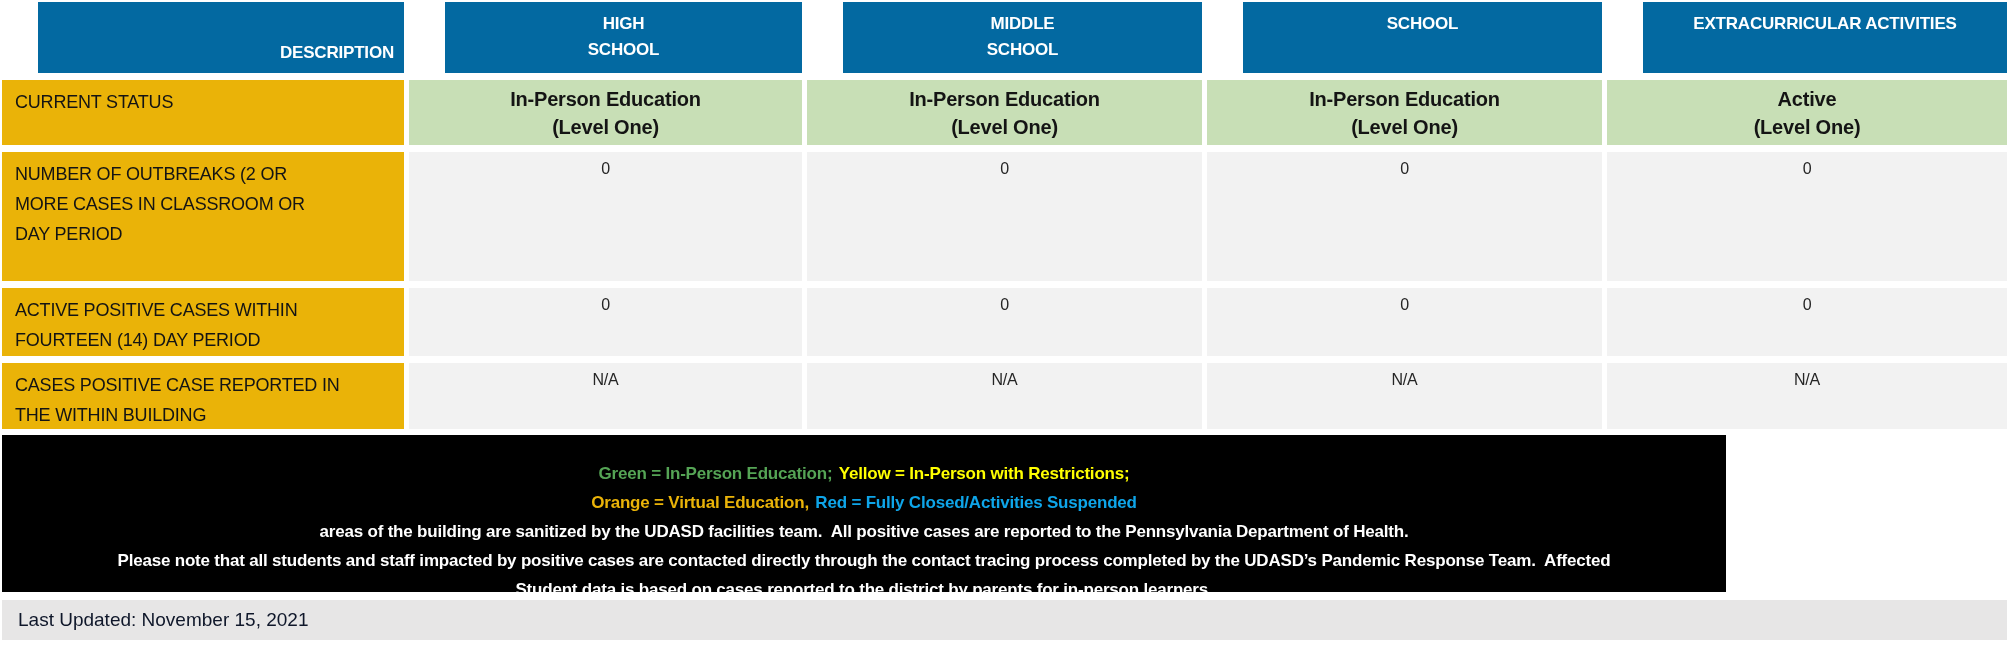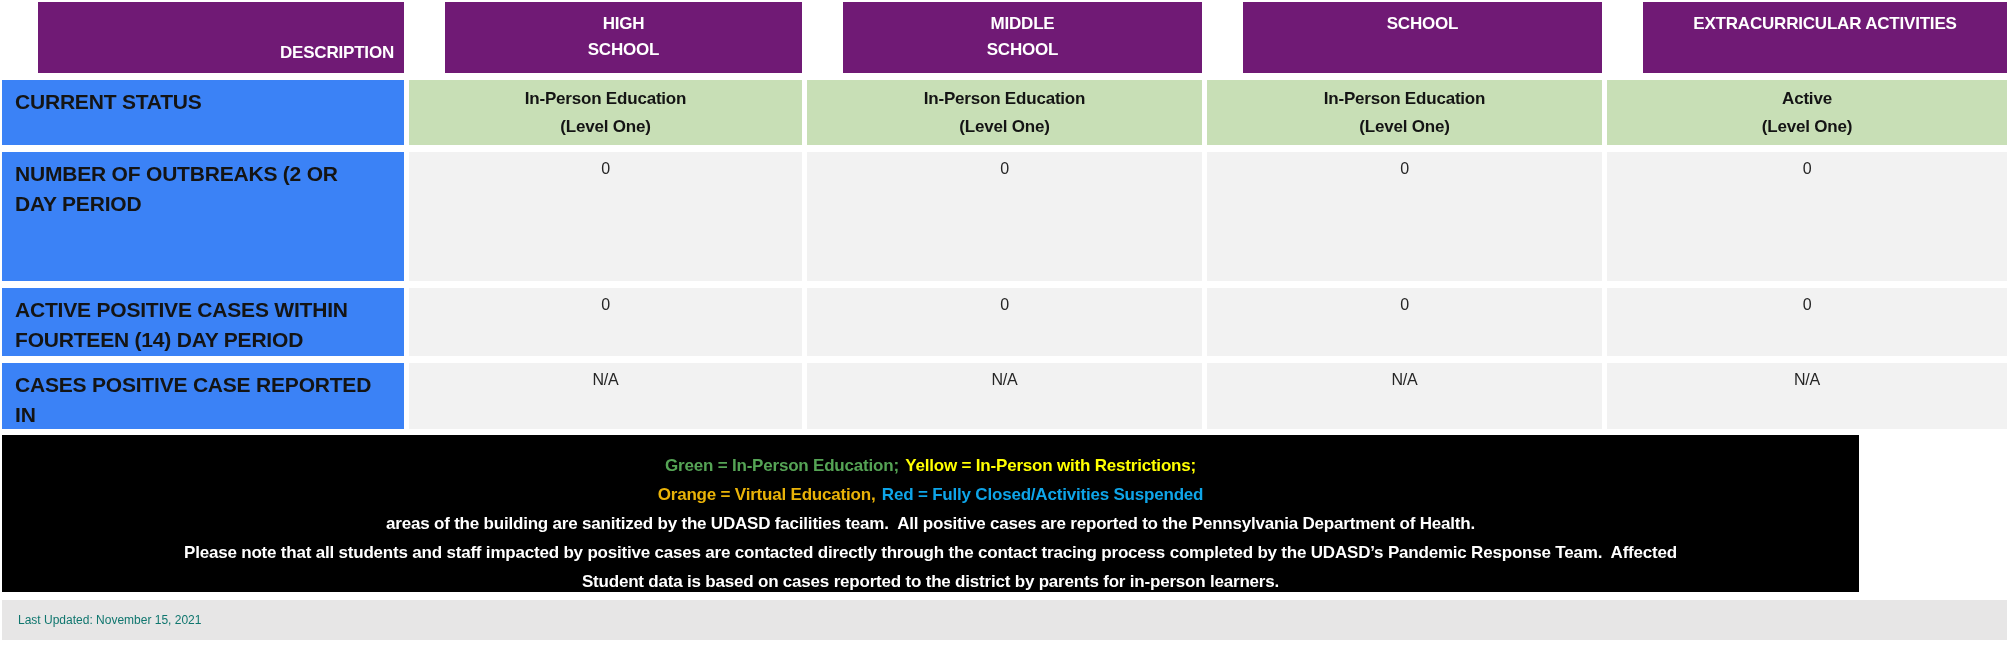--- a/index.html
+++ b/index.html
@@ -7,42 +7,42 @@
               font-family:"Liberation Sans","DejaVu Sans",sans-serif; }
   .page { width:2007px; height:655px; padding:2px 0 0 2px; background:#ffffff; }
 
   .grid { display:grid; width:2005px;
           grid-template-columns:402px 393px 395px 395px 400px;
           grid-template-rows:71px 65px 129px 68px 66px;
           gap:7px 5px; background:#ffffff; }
 
   .cell { overflow:hidden; color:#141414; letter-spacing:-0.2px; }
 
-  .h-cell { background:#701a75; color:#ffffff; font-weight:bold; font-size:17px;margin-left:36px; }
+  .h-cell { background:#0369a1; color:#ffffff; font-weight:bold; font-size:17px;margin-left:36px; }
   .h-desc { display:flex; align-items:flex-end; padding:0 10px 10px 13px;justify-content:flex-end; }
   .h-school { text-align:center; padding-top:9px; line-height:26px; }
 
-  .label-cell { background:#3b82f6; font-weight:bold; font-size:21px;
+  .label-cell { background:#eab308; font-weight:normal; font-size:18px;
                 line-height:30px; padding:7px 12px 0 13px; }
-  .status-cell { background:#C8DFB6; font-weight:bold; font-size:17px;
+  .status-cell { background:#C8DFB6; font-weight:bold; font-size:20px;
                  line-height:28px; text-align:center; padding-top:5px; }
   .value-cell { background:#F2F2F2; font-weight:normal; font-size:16px;
                 text-align:center; padding-top:8px; color:#262626; }
 
-  .notes { width:1857px; height:157px; margin-top:6px; background:#000000;
-           text-align:center; padding-top:16px; }
+  .notes { width:1724px; height:157px; margin-top:6px; background:#000000;
+           text-align:center; padding-top:24px; }
   .legend-line { font-size:17px; font-weight:bold; line-height:29px; }
   .legend-item { letter-spacing:-0.2px; }
   .legend-gap { margin-right:0.38em; }
   .note-line { color:#ffffff; font-weight:bold; font-size:17px; line-height:29px;
                white-space:pre-wrap; letter-spacing:-0.2px; padding:0 20px; }
 
   .statusbar { width:2005px; height:40px; margin-top:8px; background:#E7E6E6;
                display:flex; align-items:center; padding-left:16px; }
-  .statusbar span { font-size:12px; color:#0f766e; }
+  .statusbar span { font-size:19px; color:#0f172a; }
 </style>
 </head>
 <body>
 
 <div class="page">
 
   <div class="grid">
 
     <div class="cell h-cell h-desc">
       <div>DESCRIPTION</div>
@@ -77,20 +77,21 @@
       <div>In-Person Education</div>
       <div>(Level One)</div>
     </div>
     <div class="cell status-cell">
       <div>Active</div>
       <div>(Level One)</div>
     </div>
 
     <div class="cell label-cell">
       <div>NUMBER OF OUTBREAKS (2 OR</div>
+      <div>MORE CASES IN CLASSROOM OR</div>
       <div>DAY PERIOD</div>
     </div>
     <div class="cell value-cell">0</div>
     <div class="cell value-cell">0</div>
     <div class="cell value-cell">0</div>
     <div class="cell value-cell">0</div>
 
     <div class="cell label-cell">
       <div>ACTIVE POSITIVE CASES WITHIN</div>
       <div>FOURTEEN (14) DAY PERIOD</div>

